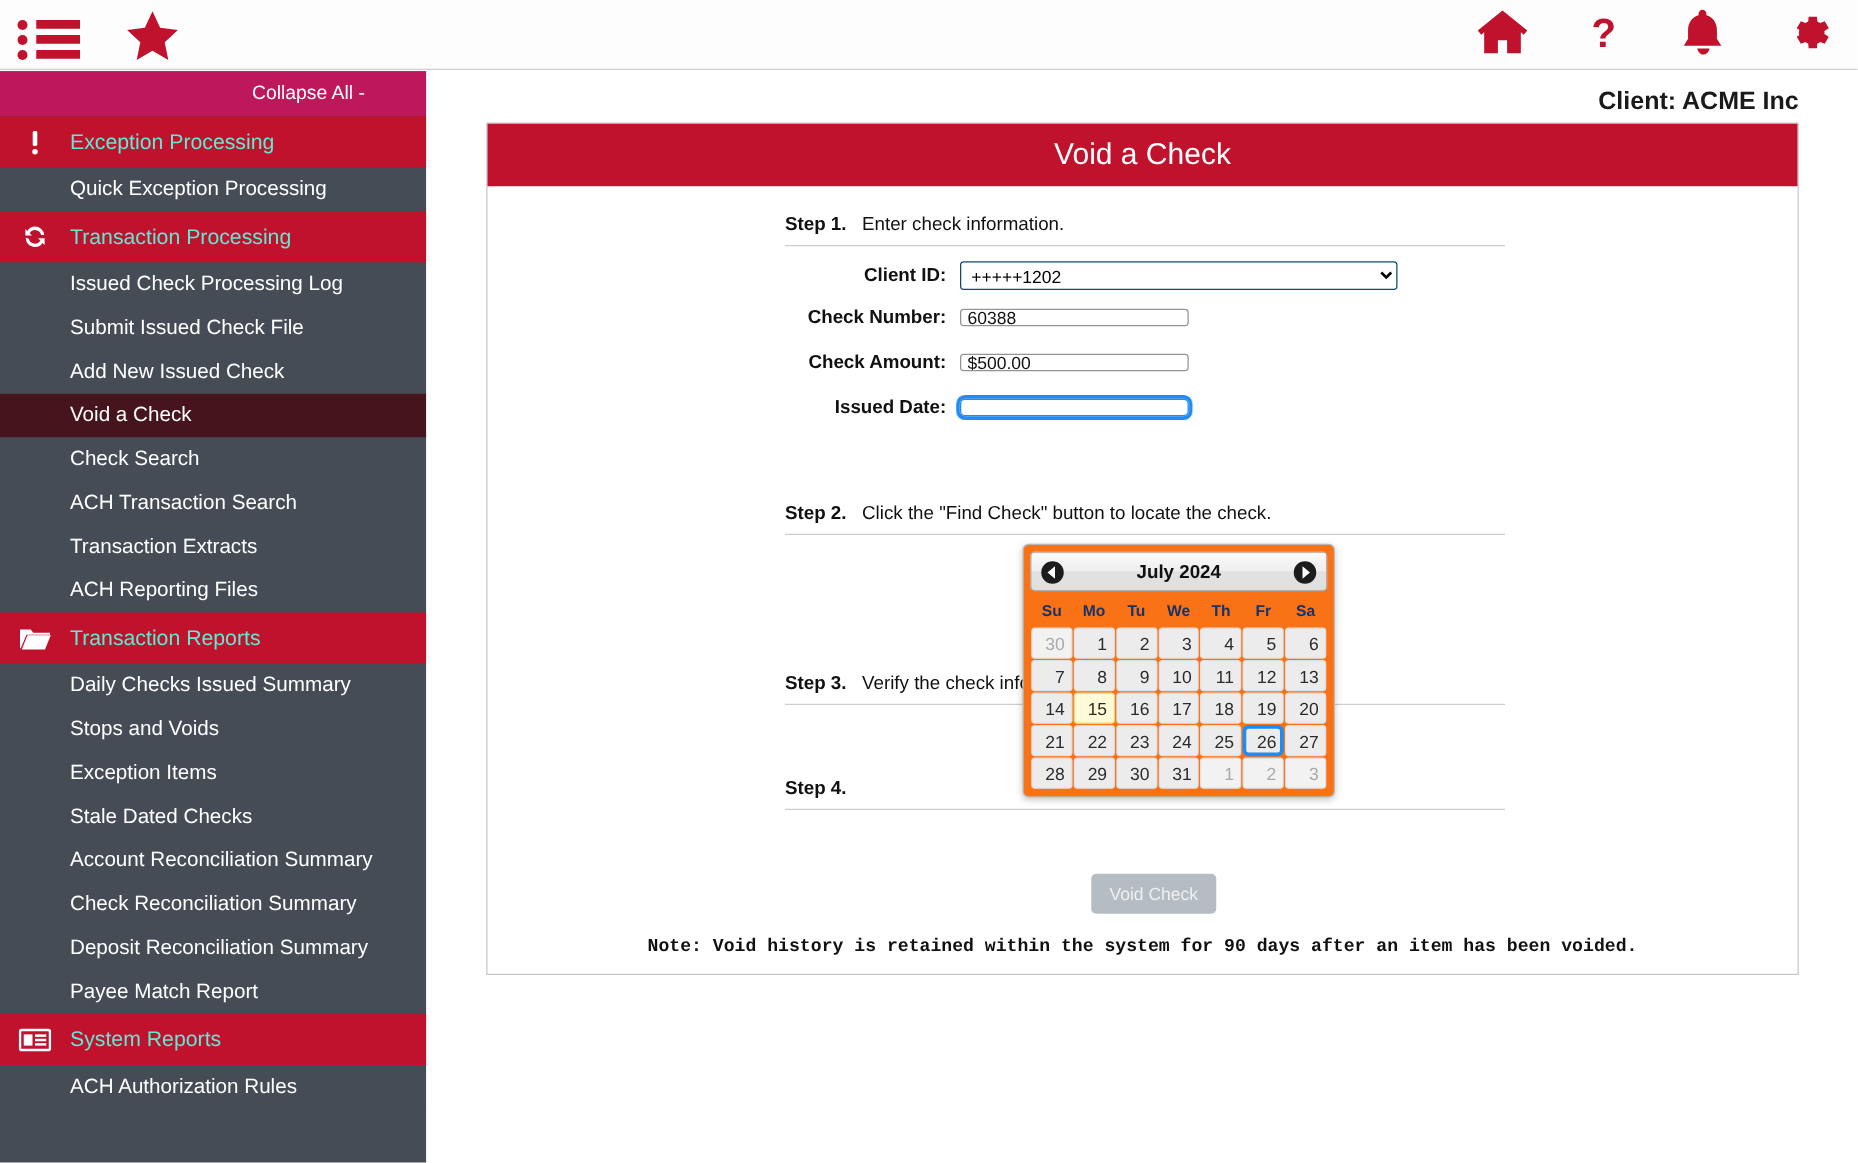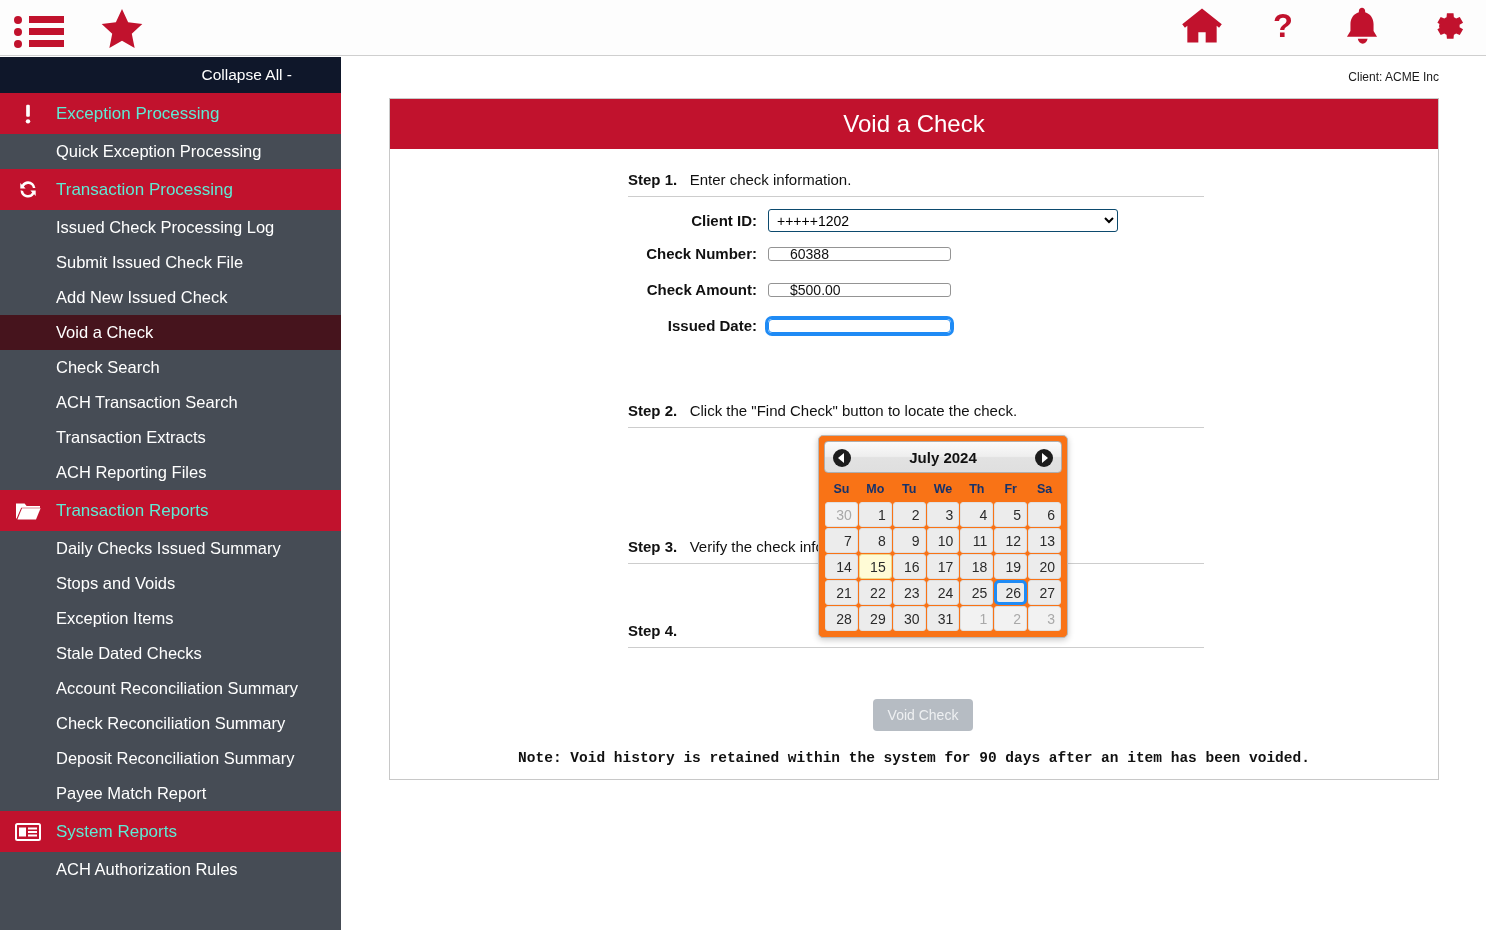--- a/index.html
+++ b/index.html
@@ -32,21 +32,21 @@
   #sidebar {
     position: absolute; left: 0; top: 57px;
     width: 341px; height: 873px;
     background: #464c55;
     color: #ffffff;
   }
   #collapse-all {
     height: 36px; line-height: 36px;
     text-align: right; padding-right: 49px;
     font-size: 15.5px; color: #ffffff;
-    background: #0f172a;
+    background: #be185d;
     cursor: pointer;
   }
   .nav-group {
     height: 41px; display: flex; align-items: center;
     background: #c1122d; color: #5eead4;
     font-size: 17px; cursor: pointer;
   }
   .nav-group .gicon {
     width: 56px; display: flex; align-items: center; justify-content: center;
     flex: 0 0 56px;
@@ -55,21 +55,21 @@
     height: 35px; display: flex; align-items: center;
     padding-left: 56px; font-size: 16.5px; color: #ffffff;
     background: #464c55; cursor: pointer;
   }
   .nav-item.active { background: #46141d; }
 
   
   #content { position: absolute; left: 341px; top: 57px; width: 1145px; height: 873px; background: #fff; }
   #client-line {
     position: absolute; right: 47px; top: 13px;
-    font-size: 12px; font-weight: normal; color: #1a1a1a; text-align: right;
+    font-size: 20px; font-weight: bold; color: #1a1a1a; text-align: right;
   }
   #panel {
     position: absolute; left: 48px; top: 41px;
     width: 1050px; height: 682px;
     border: 1px solid #c8c8c8; background: #fff;
   }
   #panel-title {
     height: 50px; background: #c1122d; color: #fff;
     display: flex; align-items: center; justify-content: center;
     font-size: 24px;
@@ -89,21 +89,21 @@
   select.f-select {
     width: 350px; height: 23px; font-size: 14px;
     font-family: "Liberation Sans", sans-serif;
     border: 1px solid #0c4a6e; border-radius: 3px;
     background: #fff; padding-left: 4px;
   }
   input.f-input {
     width: 183px; height: 14px; font-size: 14px;
     font-family: "Liberation Sans", sans-serif;
     border: 1px solid #949494; border-radius: 3px;
-    background: #fff; padding-left: 21px; color: #111;
+    background: #fff; padding-left: 5px; color: #111;
   }
   input.f-input.focused {
     outline: 3px solid #1f8bf5;
     border: 1px solid #1f8bf5;
     border-radius: 4px;
   }
 
   
   #datepicker {
     position: absolute; left: 428px; top: 286px;

